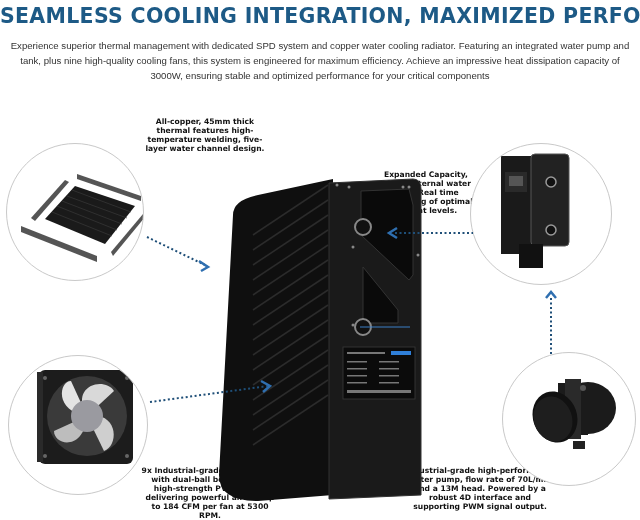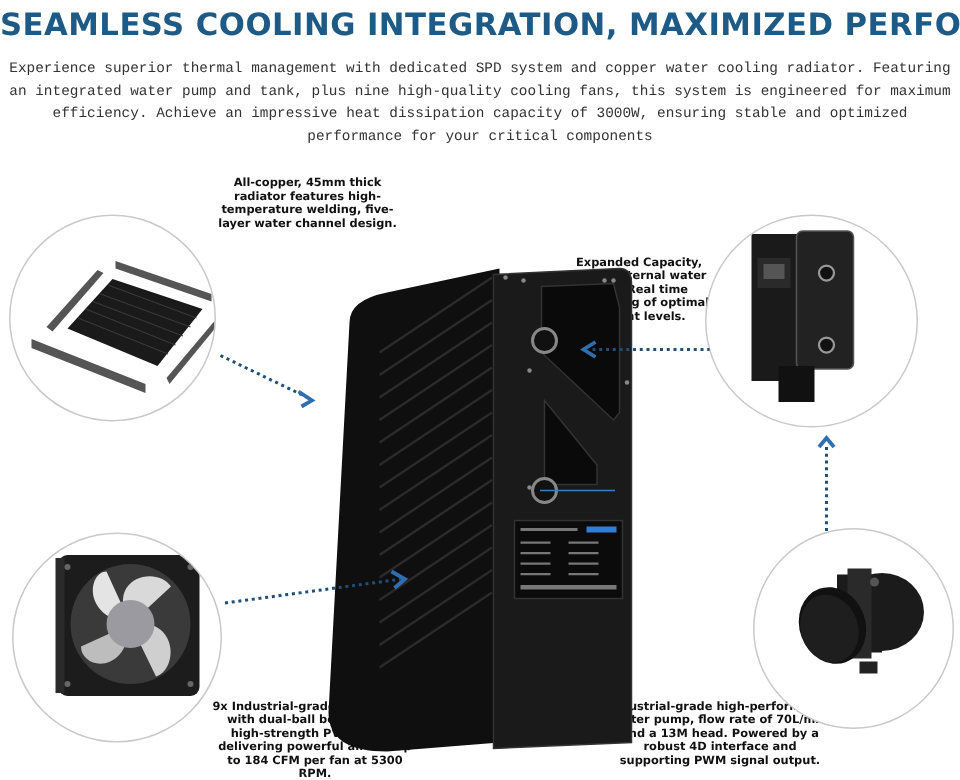--- a/index.html
+++ b/index.html
@@ -6,21 +6,21 @@
   html, body { width: 640px; height: 520px; background: #ffffff; overflow: hidden; }
   body { position: relative; font-family: "DejaVu Sans", sans-serif; color: #111; }
 
   .title {
     position: absolute; left: 0; top: 4px; width: 640px; text-align: center;
     font-family: "DejaVu Sans", sans-serif; font-weight: bold; font-size: 20.5px;
     letter-spacing: 0.3px; color: #1d5a86; white-space: nowrap;
   }
   .intro {
     position: absolute; left: 6px; top: 38px; width: 628px; text-align: center;
-    font-family: Liberation Mono, monospace; font-size: 9.6px; line-height: 15px; color: #333;
+    font-family: Liberation Sans, sans-serif; font-size: 9.6px; line-height: 15px; color: #333;
   }
 
   .callout {
     position: absolute; text-align: center; font-family: "DejaVu Sans", sans-serif;
     font-weight: bold; font-size: 7.6px; line-height: 9px; color: #111;
   }
 
   .circle {
     position: absolute; border-radius: 50%; border: 1.5px solid #c9c9c9; background: #fff; overflow: hidden;
   }
@@ -30,21 +30,21 @@
 
   
   .tower { position: absolute; left: 213px; top: 175px; width: 215px; height: 330px; }
 </style>
 </head>
 <body>
 
 <div class="title">SEAMLESS COOLING INTEGRATION, MAXIMIZED PERFORMANCE</div>
 <div class="intro">Experience superior thermal management with dedicated SPD system and copper water cooling radiator. Featuring an integrated water pump and tank, plus nine high-quality cooling fans, this system is engineered for maximum efficiency. Achieve an impressive heat dissipation capacity of 3000W, ensuring stable and optimized performance for your critical components</div>
 
-<div class="callout" style="left:140px; top:117px; width:130px;">All-copper, 45mm thick radiator features high-temperature welding, five-layer water channel design.</div>
+<div class="callout" style="left:140px; top:117px; width:130px;">All-copper, 45mm thick thermal features high-temperature welding, five-layer water channel design.</div>
 
 <div class="callout" style="left:378px; top:130px; width:96px;margin-top:40px;">Expanded Capacity, 900ml internal water tank. Real time monitoring of optimal coolant levels.</div>
 
 <div class="callout" style="left:140px; top:466px; width:140px;">9x Industrial-grade 120MM fans with dual-ball bearings and high-strength PVC blades, delivering powerful airflow up to 184 CFM per fan at 5300 RPM.</div>
 
 <div class="callout" style="left:405px; top:466px; width:150px;">Industrial-grade high-performance water pump, flow rate of 70L/min and a 13M head. Powered by a robust 4D interface and supporting PWM signal output.</div>
 
 <div class="circle" style="left:6px; top:143px; width:138px; height:138px;">
   <svg width="138" height="138" viewBox="0 0 138 138">
     <polygon points="38,75 68,42 128,62 98,100" fill="#1a1a1a"></polygon>

